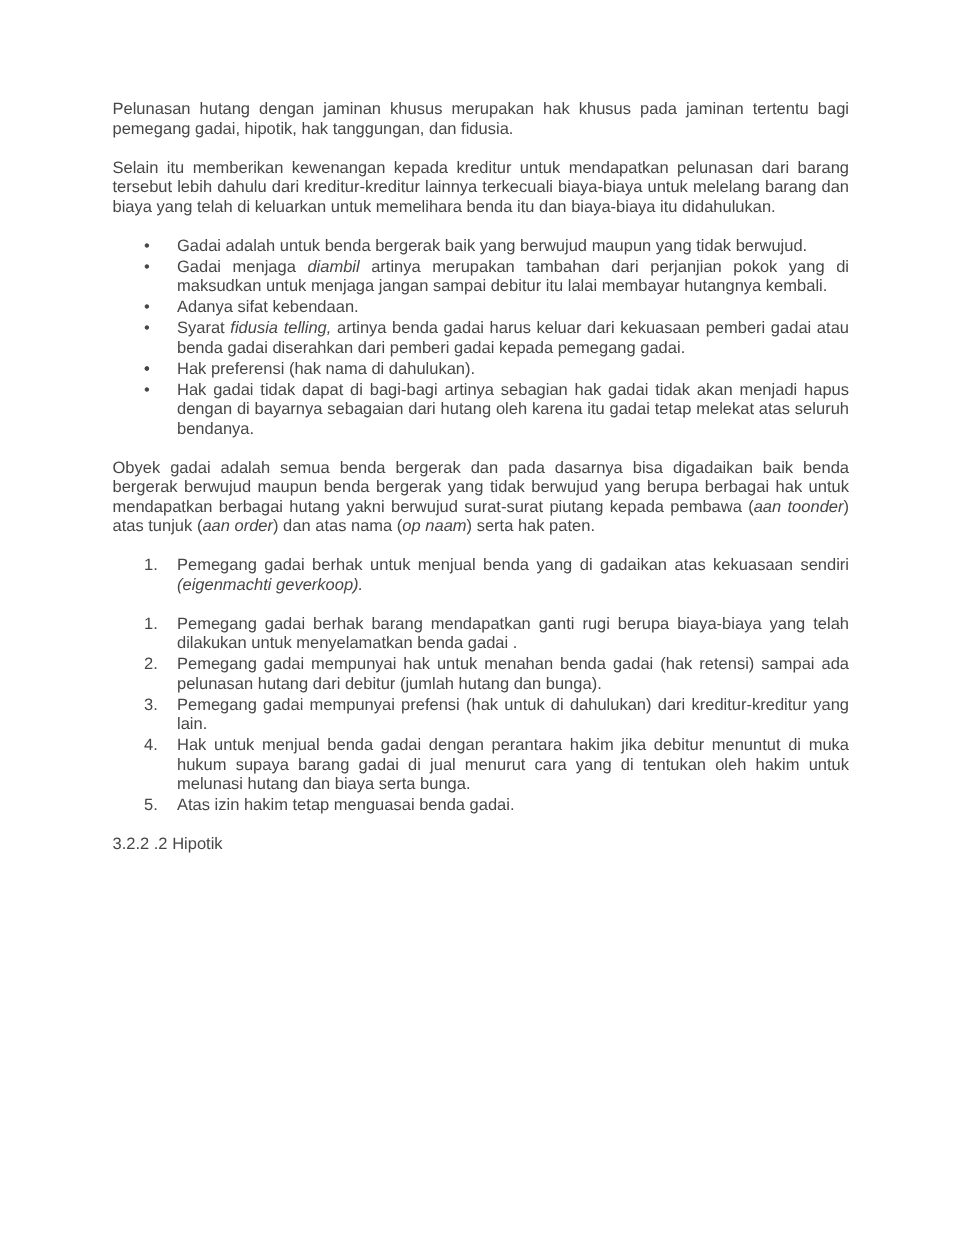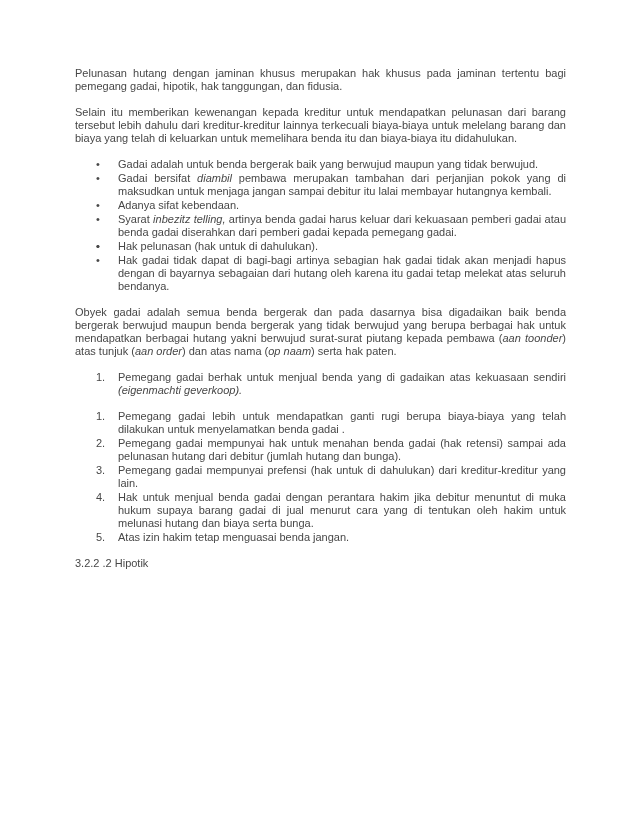--- a/index.html
+++ b/index.html
@@ -48,39 +48,39 @@
 
   <p class="para">Pelunasan hutang dengan jaminan khusus merupakan hak khusus pada jaminan tertentu bagi pemegang gadai, hipotik, hak tanggungan,  dan fidusia.</p>
 
 
 
   <p class="para">Selain itu memberikan kewenangan kepada kreditur untuk mendapatkan pelunasan dari barang tersebut lebih dahulu dari kreditur-kreditur lainnya terkecuali biaya-biaya untuk melelang barang dan biaya yang telah di keluarkan untuk memelihara benda itu dan biaya-biaya itu didahulukan.</p>
 
 
   <ul class="blist">
     <li class="bitem"><span class="marker">•</span><span>Gadai adalah untuk benda bergerak baik yang berwujud maupun yang tidak berwujud.</span><i></i><span></span></li>
-    <li class="bitem"><span class="marker">•</span><span>Gadai bersifat </span><i>diambil</i><span> pembawa merupakan tambahan dari perjanjian pokok yang di maksudkan untuk menjaga jangan sampai debitur itu lalai membayar hutangnya kembali.</span></li>
+    <li class="bitem"><span class="marker">•</span><span>Gadai menjaga </span><i>diambil</i><span> artinya merupakan tambahan dari perjanjian pokok yang di maksudkan untuk menjaga jangan sampai debitur itu lalai membayar hutangnya kembali.</span></li>
     <li class="bitem"><span class="marker">•</span><span>Adanya sifat kebendaan.</span><i></i><span></span></li>
-    <li class="bitem"><span class="marker">•</span><span>Syarat </span><i>inbezitz telling,</i><span> artinya benda gadai harus keluar dari kekuasaan pemberi gadai atau benda gadai diserahkan dari pemberi gadai kepada pemegang gadai.</span></li>
+    <li class="bitem"><span class="marker">•</span><span>Syarat </span><i>fidusia telling,</i><span> artinya benda gadai harus keluar dari kekuasaan pemberi gadai atau benda gadai diserahkan dari pemberi gadai kepada pemegang gadai.</span></li>
     <li class="bitem"><span class="marker">•</span><i></i><span></span></li>
-    <li class="bitem"><span class="marker">•</span><span>Hak pelunasan (hak untuk di dahulukan).</span><i></i><span></span></li>
+    <li class="bitem"><span class="marker">•</span><span>Hak preferensi (hak nama di dahulukan).</span><i></i><span></span></li>
     <li class="bitem"><span class="marker">•</span><span>Hak gadai tidak dapat di bagi-bagi artinya sebagian hak gadai tidak akan menjadi hapus dengan di bayarnya sebagaian dari hutang oleh karena itu gadai tetap melekat atas seluruh bendanya.</span><i></i><span></span></li>
   </ul>
 
   <p class="para"><span>Obyek gadai adalah semua benda bergerak dan pada dasarnya bisa digadaikan baik benda bergerak berwujud maupun benda bergerak yang tidak berwujud yang berupa berbagai hak untuk mendapatkan berbagai hutang yakni berwujud surat-surat piutang kepada pembawa (</span><i>aan toonder</i><span>) atas tunjuk (</span><i>aan order</i><span>) dan atas nama (</span><i>op naam</i><span>) serta hak paten.</span></p>
 
 
   <ol class="nlist">
     <li class="nitem"><span class="marker">1.</span><span>Pemegang gadai berhak untuk menjual benda yang di gadaikan atas kekuasaan sendiri </span><i>(eigenmachti geverkoop).</i></li>
   </ol>
 
 
   <ol class="nlist">
-    <li class="nitem"><span class="marker">1.</span><span>Pemegang gadai lebih untuk mendapatkan ganti rugi berupa biaya-biaya yang telah dilakukan untuk menyelamatkan benda gadai .</span></li>
+    <li class="nitem"><span class="marker">1.</span><span>Pemegang gadai berhak barang mendapatkan ganti rugi berupa biaya-biaya yang telah dilakukan untuk menyelamatkan benda gadai .</span></li>
     <li class="nitem"><span class="marker">2.</span><span>Pemegang gadai mempunyai hak untuk menahan benda gadai (hak retensi) sampai ada pelunasan   hutang dari debitur (jumlah hutang dan bunga).</span></li>
     <li class="nitem"><span class="marker">3.</span><span>Pemegang gadai mempunyai prefensi (hak untuk di dahulukan) dari kreditur-kreditur yang lain.</span></li>
     <li class="nitem"><span class="marker">4.</span><span>Hak untuk menjual benda gadai dengan perantara hakim jika debitur menuntut di muka hukum supaya barang gadai di jual menurut cara yang di tentukan oleh hakim untuk melunasi hutang dan biaya serta bunga.</span></li>
-    <li class="nitem"><span class="marker">5.</span><span>Atas izin hakim tetap menguasai benda jangan.</span></li>
+    <li class="nitem"><span class="marker">5.</span><span>Atas izin hakim tetap menguasai benda gadai.</span></li>
   </ol>
 
   <p class="para">3.2.2 .2 Hipotik</p>
 
 </div>
 
 </body></html>

